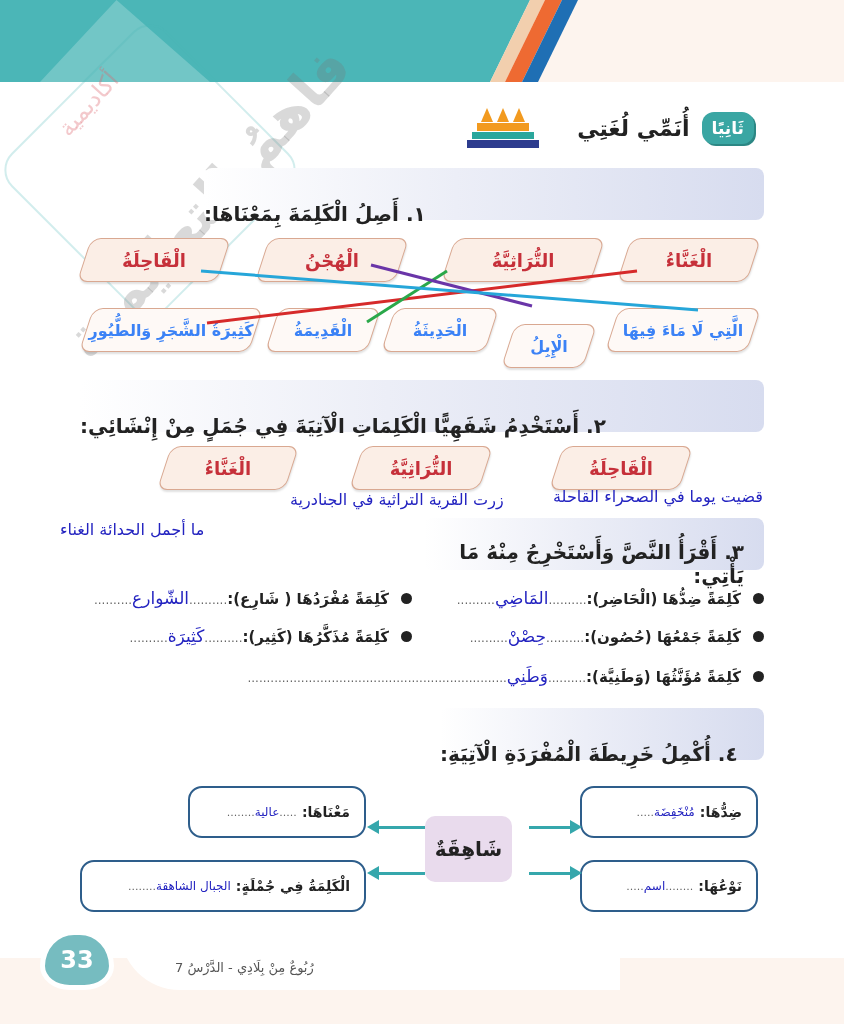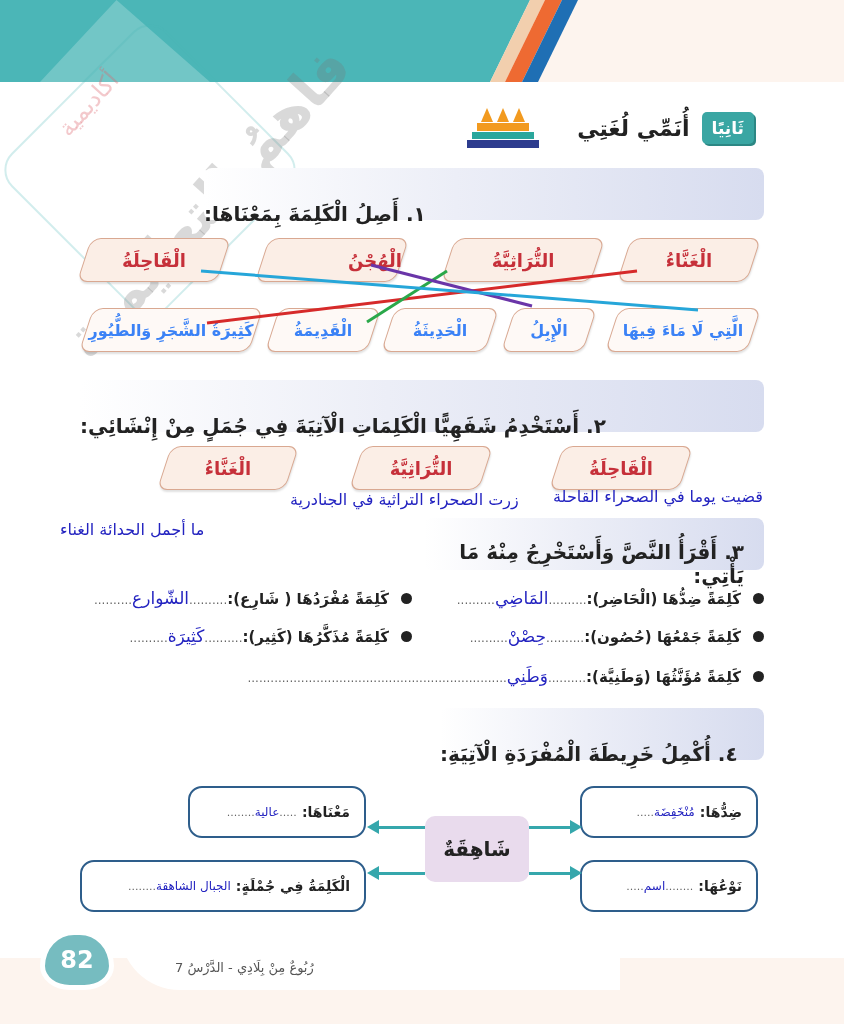--- a/index.html
+++ b/index.html
@@ -18,21 +18,21 @@
          clip-path: polygon(45% 0, 100% 100%, 0 100%); }
 
   
   .watermark { position: absolute; left: 0; top: 20px; width: 330px; height: 380px; pointer-events: none; }
   .wm-text1 { position: absolute; left: 10px; top: 150px; transform: rotate(-48deg); font-size: 56px; color: rgba(120,120,120,0.28); font-family: "DejaVu Sans", sans-serif; white-space: nowrap; font-weight: bold; }
   .wm-text2 { position: absolute; left: 50px; top: 70px; transform: rotate(-48deg); font-size: 24px; color: rgba(220,100,110,0.35); white-space: nowrap; }
   .wm-diamond { position: absolute; left: 40px; top: 40px; width: 220px; height: 220px; border: 2px solid rgba(75,182,183,0.25); transform: rotate(45deg); border-radius: 24px; }
 
   
   .sec-head { position: absolute; top: 108px; right: 90px; display: flex; align-items: center; gap: 12px; direction: rtl; }
-  .thaniyan { background: #3aa6a3; color: #fff; font-size: 17px; font-weight: bold; padding: 6px 10px; border-radius: 5px; box-shadow: 2px 2px 0 #2c8784; }
+  .thaniyan { background: #3aa6a3; color: #fff; font-size: 17px; font-weight: bold; padding: 6px 10px; border-radius: 12px; box-shadow: 2px 2px 0 #2c8784; }
   .sec-title { font-size: 22px; font-weight: bold; color: #222; }
   .books-icon { width: 72px; height: 40px; position: relative; margin-right: 26px; }
   .books-icon .b1 { position: absolute; bottom: 0; left: 0; width: 72px; height: 8px; background: #2d3c8e; }
   .books-icon .b2 { position: absolute; bottom: 9px; left: 5px; width: 62px; height: 7px; background: #2aa79c; }
   .books-icon .b3 { position: absolute; bottom: 17px; left: 10px; width: 52px; height: 8px; background: #f29a1f; }
   .books-icon .arrows { position: absolute; top: 0; left: 14px; width: 44px; height: 16px; display: flex; justify-content: space-between; }
   .books-icon .arrows span { width: 0; height: 0; border-left: 6px solid transparent; border-right: 6px solid transparent; border-bottom: 14px solid #f29a1f; }
 
   
   .q-bar { position: absolute; right: 80px; height: 52px; border-radius: 8px;
@@ -58,21 +58,21 @@
   .row-item .lbl { font-weight: bold; }
   .dots { color: #666; letter-spacing: 0; font-size: 12px; }
   .ans { color: #2323c0; font-size: 17px; }
 
   
   .map-box { position: absolute; width: 178px; height: 52px; border: 2px solid #2e5e8b; border-radius: 14px; background: #fff;
              display: flex; align-items: center; justify-content: flex-start; padding-right: 14px; direction: rtl; white-space: nowrap; }
   .map-box .lbl { font-size: 14px; font-weight: bold; color: #222; }
   .map-box .dots { font-size: 11px; }
   .map-box .ans { font-size: 12px; }
-  .map-center { position: absolute; left: 425px; top: 816px; width: 104px; height: 66px; background: #e9dbed; border-radius: 10px;
+  .map-center { position: absolute; left: 425px; top: 816px; width: 87px; height: 66px; background: #e9dbed; border-radius: 10px;
                 display: flex; align-items: center; justify-content: center; font-size: 20px; font-weight: bold; color: #222; }
   .arrow-line { position: absolute; height: 3px; background: #35a7ac; }
   .arrow-head-r { position: absolute; width: 0; height: 0; border-top: 7px solid transparent; border-bottom: 7px solid transparent; border-left: 12px solid #35a7ac; }
   .arrow-head-l { position: absolute; width: 0; height: 0; border-top: 7px solid transparent; border-bottom: 7px solid transparent; border-right: 12px solid #35a7ac; }
 
   
   .footer-band { position: absolute; left: 0; top: 958px; width: 844px; height: 66px; background: #fdf4ee; }
   .footer-curve { position: absolute; left: 120px; top: 930px; width: 500px; height: 60px; background: #fff; border-radius: 0 0 0 60px; }
   .page-num { position: absolute; left: 40px; top: 930px; width: 74px; height: 60px; background: #76bcc0; border-radius: 46% 46% 40% 40% / 60% 60% 40% 40%;
               border: 5px solid #fff; display: flex; align-items: center; justify-content: center; color: #fff; font-size: 24px; font-weight: bold; }
@@ -115,31 +115,31 @@
 <div class="q-bar" style="top:168px; width:560px;">
   <span>١. أَصِلُ الْكَلِمَةَ بِمَعْنَاهَا:</span>
 </div>
 
 <div class="card red" style="left:624px; top:238px; width:130px;">
     <span>الْغَنَّاءُ</span>
   </div>
 <div class="card red" style="left:448px; top:238px; width:150px;">
     <span>التُّرَاثِيَّةُ</span>
   </div>
-<div class="card red" style="left:262px; top:238px; width:140px;justify-content:flex-end;">
+<div class="card red" style="left:262px; top:238px; width:140px;">
     <span>الْهُجْنُ</span>
   </div>
 <div class="card red" style="left:84px; top:238px; width:140px;">
     <span>الْقَاحِلَةُ</span>
   </div>
 
 <div class="card navy light" style="left:612px; top:308px; width:142px;">
     <span>الَّتِي لَا مَاءَ فِيهَا</span>
   </div>
-<div class="card navy light" style="left:508px; top:308px; width:82px;">
+<div class="card navy light" style="left:508px; top:324px; width:82px;">
     <span>الْإِبِلُ</span>
   </div>
 <div class="card navy light" style="left:388px; top:308px; width:104px;">
     <span>الْحَدِيثَةُ</span>
   </div>
 <div class="card navy light" style="left:272px; top:308px; width:102px;">
     <span>الْقَدِيمَةُ</span>
   </div>
 <div class="card navy light" style="left:86px; top:308px; width:170px;">
     <span>كَثِيرَةُ الشَّجَرِ وَالطُّيُورِ</span>
@@ -160,21 +160,21 @@
     <span>الْقَاحِلَةُ</span>
   </div>
 <div class="card red" style="left:356px; top:446px; width:130px;">
     <span>التُّرَاثِيَّةُ</span>
   </div>
 <div class="card red" style="left:164px; top:446px; width:128px;">
     <span>الْغَنَّاءُ</span>
   </div>
 
 <div class="answer" style="left:553px; top:487px;">قضيت يوما في الصحراء القاحلة</div>
-<div class="answer" style="left:290px; top:490px;">زرت الصحراء التراثية في الجنادرية</div>
+<div class="answer" style="left:290px; top:490px;">زرت القرية التراثية في الجنادرية</div>
 <div class="answer" style="left:60px; top:520px;">ما أجمل الحدائة الغناء</div>
 
 <div class="q-bar" style="top:518px; width:340px;">
   <span>٣. أَقْرَأُ النَّصَّ وَأَسْتَخْرِجُ مِنْهُ مَا يَأْتِي:</span>
 </div>
 
 <div class="row-item" style="right:80px; top:588px;">
   <span class="bullet"></span>
   <span class="lbl">كَلِمَةً ضِدُّهَا (الْحَاضِر):</span>
   <span class="dots">..........</span>
@@ -245,14 +245,14 @@
 <div class="arrow-head-r" style="left:570px; top:820px;"></div>
 <div class="arrow-line" style="left:529px; top:872px; width:44px;"></div>
 <div class="arrow-head-r" style="left:570px; top:866px;"></div>
 <div class="arrow-line" style="left:378px; top:826px; width:47px;"></div>
 <div class="arrow-head-l" style="left:367px; top:820px;"></div>
 <div class="arrow-line" style="left:378px; top:872px; width:47px;"></div>
 <div class="arrow-head-l" style="left:367px; top:866px;"></div>
 
 <div class="footer-band"></div>
 <div class="footer-curve"></div>
-<div class="page-num">82</div>
+<div class="page-num">33</div>
 <div class="footer-text">رُبُوعٌ مِنْ بِلَادِي - الدَّرْسُ 7</div>
 
 </body></html>

